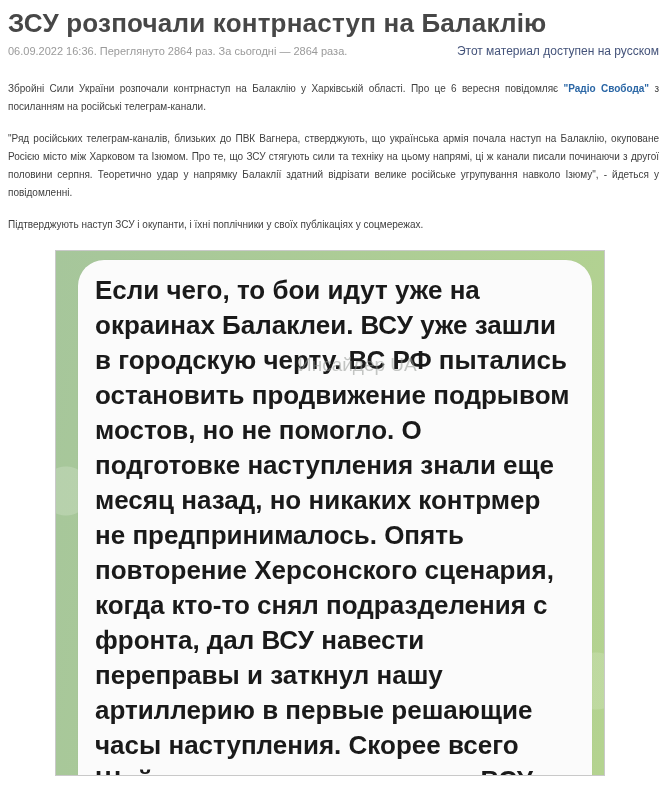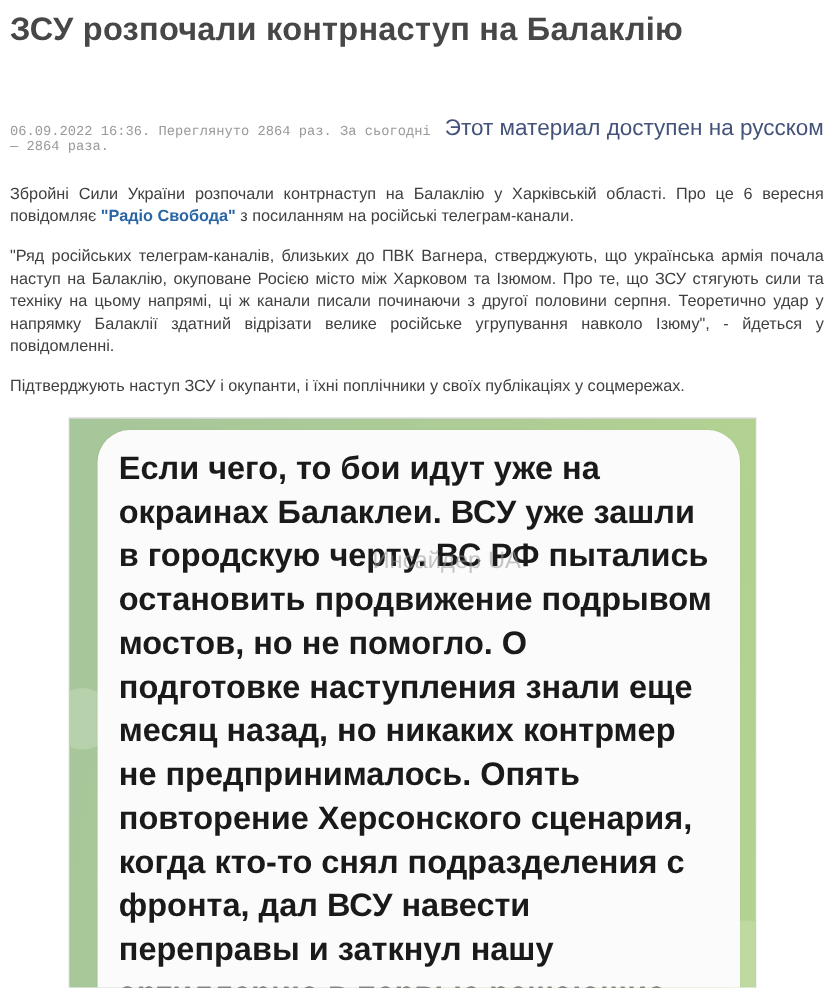--- a/index.html
+++ b/index.html
@@ -24,34 +24,32 @@
 
   .meta-row {
     display: flex;
     justify-content: space-between;
     align-items: baseline;
     margin-bottom: 22px;
   }
   .meta {
     font-size: 11px;
     color: var(--meta_text, #9a9a9a);
-    font-family: Liberation Mono, monospace;
   }
   .lang-link {
-    font-size: 18px;
+    font-size: 12px;
     color: var(--russian_link, #44537a);
     text-decoration: none;
     cursor: pointer;
     white-space: nowrap;
-    margin-top: 48px;
   }
 
   .body-text {
     margin: 0 0 14px 0;
-    font-size: 13px;
+    font-size: 10px;
     line-height: 18px;
     color: var(--body_text, #3f3f3f);
     text-align: justify;
   }
   .body-text.last { margin-bottom: 16px; }
   .inline-link {
     color: var(--link_accent, #2a66a5);
     font-weight: 700;
     text-decoration: none;
     cursor: pointer;

